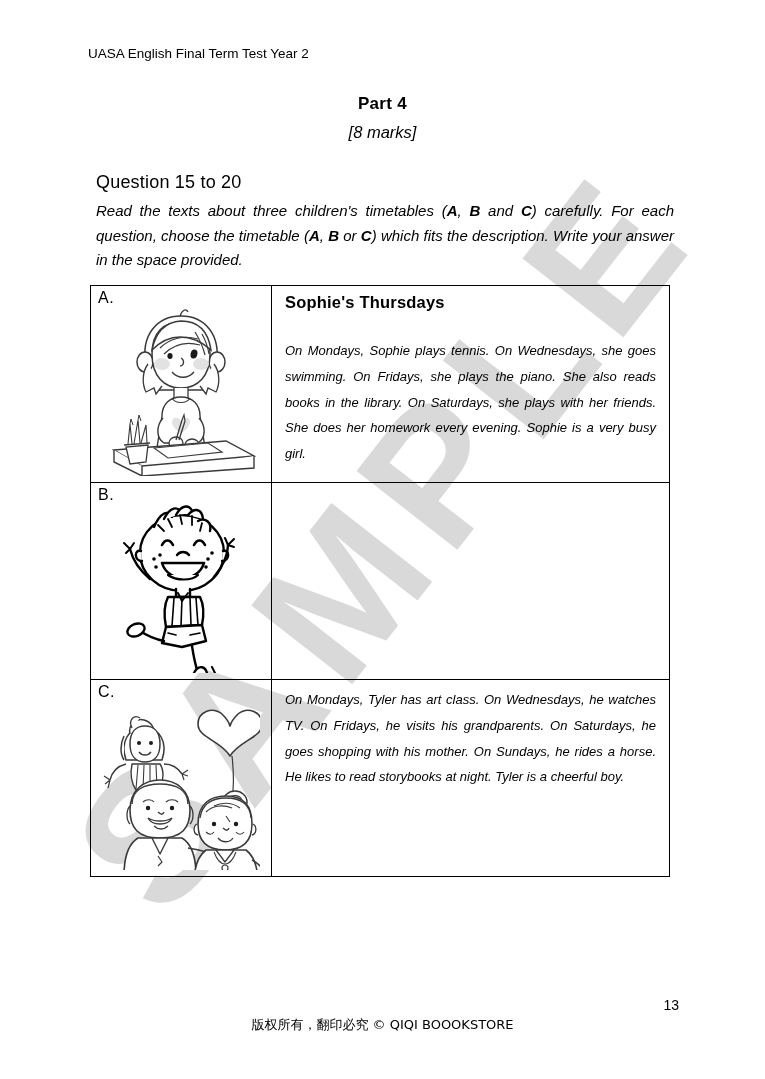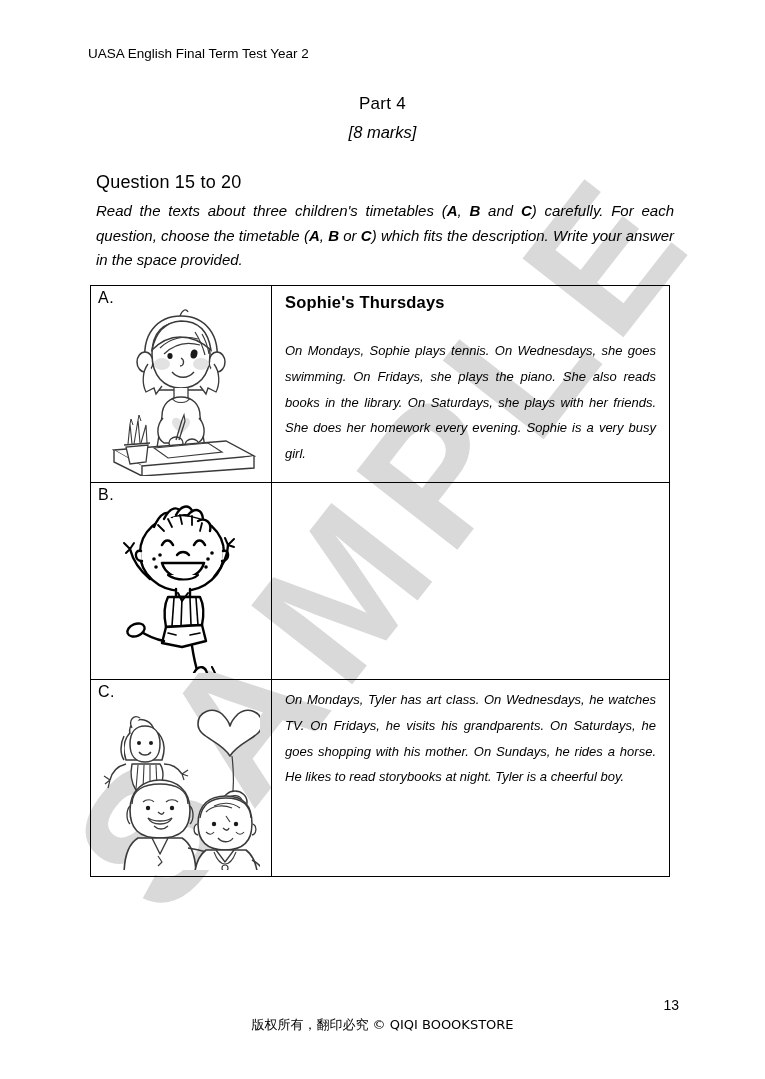--- a/index.html
+++ b/index.html
@@ -50,21 +50,21 @@
   .header-right { white-space: nowrap; }
 
   
   .part-title {
     position: absolute;
     top: 94px;
     left: 0;
     width: 765px;
     text-align: center;
     font-size: 17px;
-    font-weight: normal;
+    font-weight: bold;
     letter-spacing: 0.3px;
   }
   .marks {
     position: absolute;
     top: 123px;
     left: 0;
     width: 765px;
     text-align: center;
     font-size: 16.5px;
     font-style: italic;

